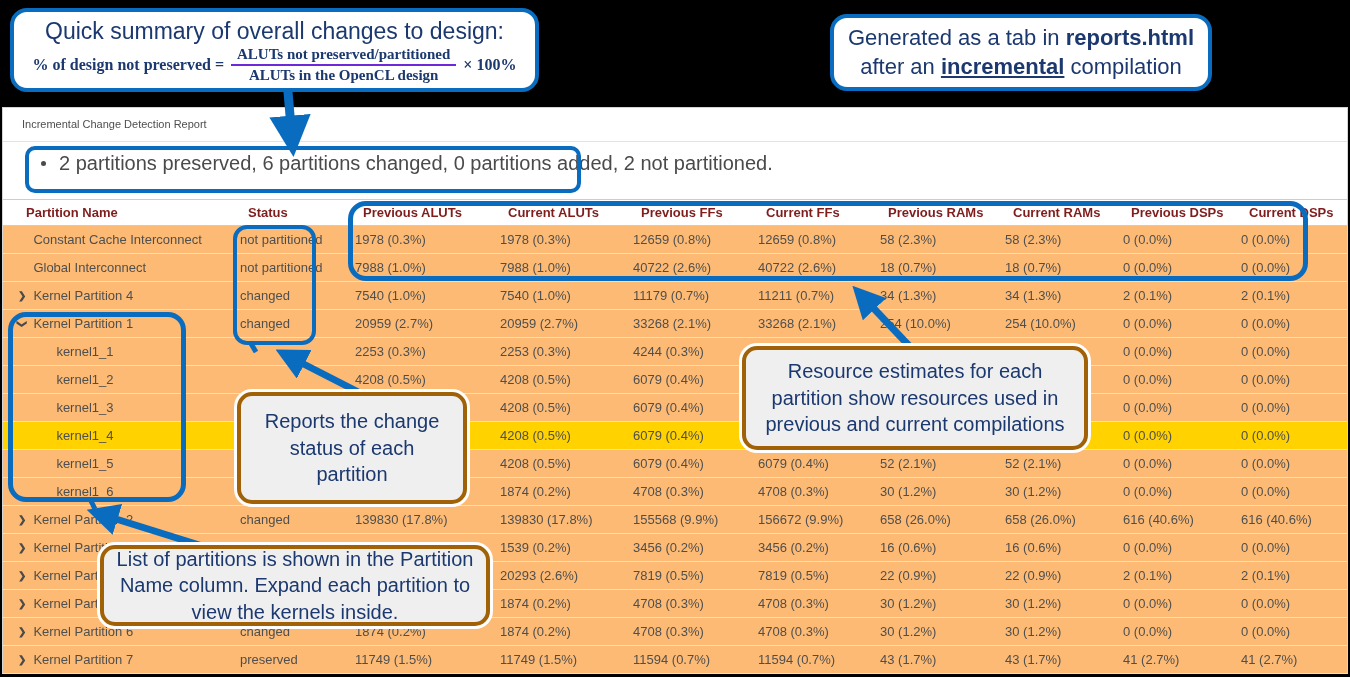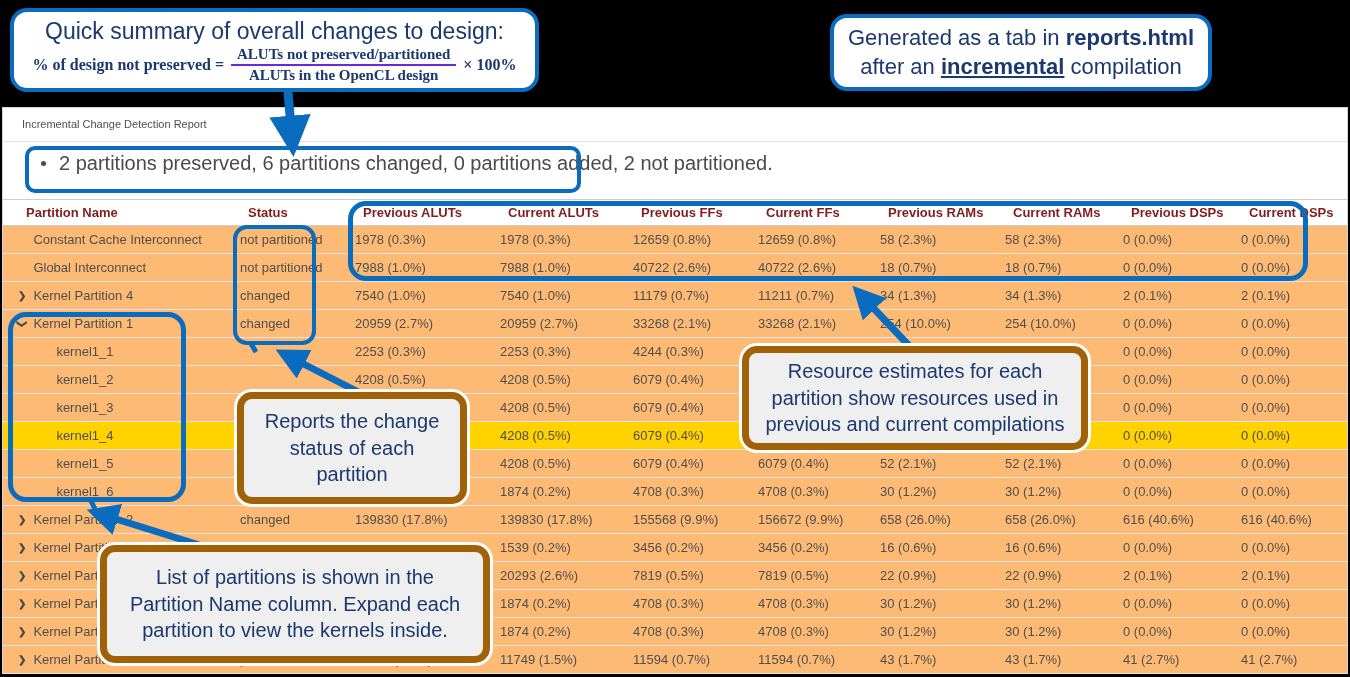--- a/index.html
+++ b/index.html
@@ -49,21 +49,21 @@
     margin-right:7px; display:inline-block; line-height:1;
   }
   .chev.down { transform:rotate(90deg); }
 
   
   .bubble {
     position:absolute; background:#fff; border:4px solid #0a6cbf; border-radius:17px;
     color:#1b386f; text-align:center; z-index:30;
   }
   .note {
-    position:absolute; background:#efeff0; border:7px solid #a16207; border-radius:15px;
+    position:absolute; background:#efeff0; border:4px solid #a16207; border-radius:15px;
     box-shadow:0 0 0 3px #fff;
     color:#1b386f; display:flex; align-items:center; justify-content:center;
     text-align:center; font-size:20px; line-height:1.33; padding:6px 12px; z-index:30;
   }
   .outline {
     position:absolute; border:5px solid #0a6cbf; border-radius:18px;
     background:transparent; pointer-events:none; z-index:20;
   }
   #outline-status { border-width:4px; border-radius:14px; }
   #outline-bullets { border-width:4px; border-radius:10px; }
@@ -83,21 +83,21 @@
   #callout-generated .bold { font-weight:bold; }
   #callout-generated .boldline { font-weight:bold; text-decoration:underline; }
 
   #outline-bullets   { left:25px;  top:146px; width:556px; height:47px;  }
   #outline-resources { left:348px; top:201px; width:960px; height:80px;  }
   #outline-status    { left:233px; top:225px; width:83px;  height:120px; }
   #outline-names     { left:8px;   top:312px; width:178px; height:190px; }
 
   #note-status     { left:237px; top:392px; width:230px; height:112px; }
   #note-resources  { left:742px; top:346px; width:346px; height:104px; }
-  #note-partitions { left:100px; top:545px; width:390px; height:118px; }
+  #note-partitions { left:100px; top:545px; width:390px; height:81px; }
 
   svg.arrows { position:absolute; left:0; top:0; z-index:25; pointer-events:none; }
 </style>
 </head>
 <body>
 
 <div class="panel">
   <div class="panel-title">Incremental Change Detection Report</div>
 
   <div class="bullets">

